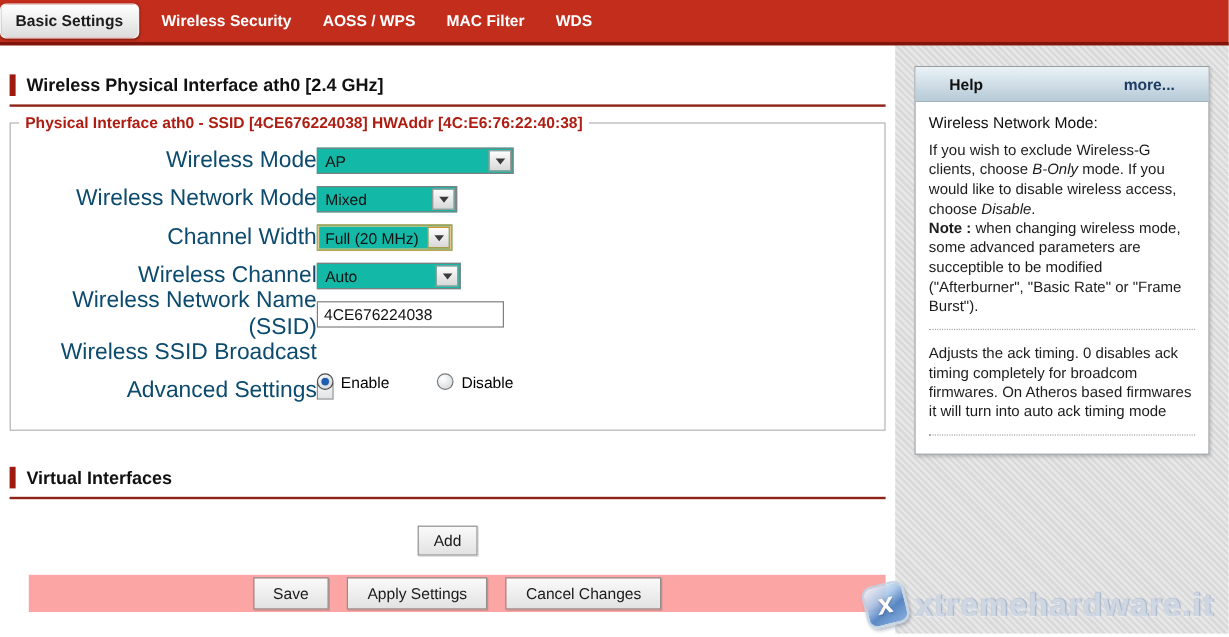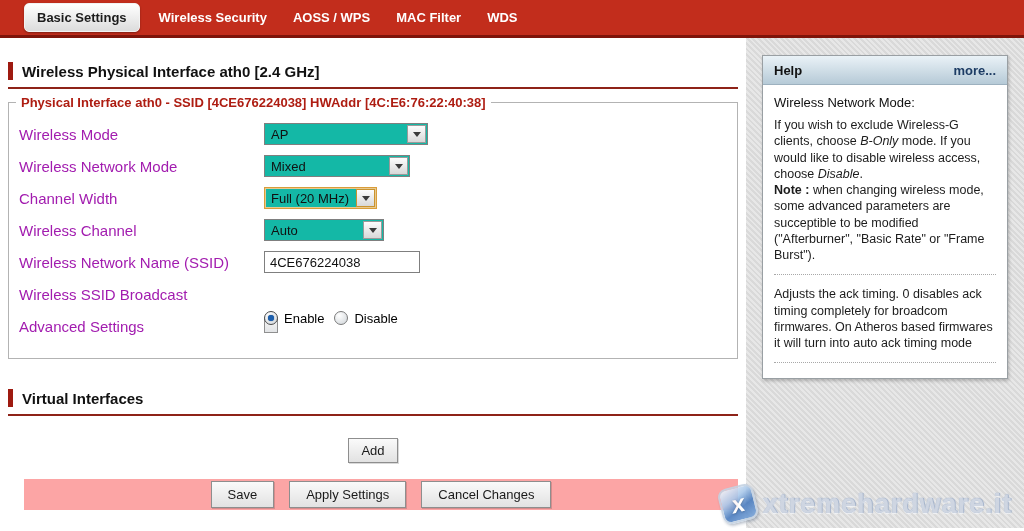--- a/index.html
+++ b/index.html
@@ -11,21 +11,21 @@
     position: relative;
   }
 
   
   .nav {
     height: 38px;
     background: #c22d1c;
     border-bottom: 3px solid #7e140a;
     display: flex;
     align-items: center;
-    padding-left: 24px;
+    padding-left: 0;
   }
   .nav-tab {
     color: #fff;
     font-size: 13px;
     font-weight: bold;
     padding: 7px 13px;
     cursor: pointer;
     white-space: nowrap;
   }
   .nav-tab.active {
@@ -73,23 +73,24 @@
     margin-left: 7px;
     padding: 0 5px;
     font-size: 13px;
     font-weight: bold;
     color: #ae1d12;
   }
   .form-row { display: flex; align-items: center; height: 32px; }
   .form-label {
     width: 255px;
     padding-left: 10px;
-    font-size: 15px;
-    color: #a21caf;
+    font-size: 19px;
+    color: #0c4a6e;
     flex: 0 0 auto;
+    text-align: right;
   }
 
   
   .selectbox {
     height: 22px;
     border: 1px solid #7f7f7f;
     background: #14b8a6;
     display: inline-flex;
     align-items: center;
     justify-content: space-between;
@@ -122,21 +123,21 @@
     width: 156px;
     height: 22px;
     border: 1px solid #7f7f7f;
     font-family: "Liberation Sans", sans-serif;
     font-size: 13px;
     padding: 0 5px;
     color: #111;
   }
 
   
-  .radio-group { display: flex; align-items: center; gap: 10px; font-size: 13px; margin-top: 48px; }
+  .radio-group { display: flex; align-items: center; gap: 40px; font-size: 13px; margin-top: 48px; }
   .radio-item { display: flex; align-items: center; gap: 6px; cursor: pointer; }
   .radio-circle {
     width: 14px; height: 14px;
     border-radius: 50%;
     border: 1px solid #7a7a7a;
     background: radial-gradient(circle at 35% 30%, #ffffff, #cfd4d8);
     position: relative;
     flex: 0 0 auto;
   }
   .radio-circle.checked { border-color: #4a4a4a; }
@@ -186,21 +187,21 @@
     border: 1px solid #999fa3;
     box-shadow: 1px 2px 3px rgba(0,0,0,.22);
   }
   .help-header {
     height: 29px;
     background: linear-gradient(#eaf2f7, #b6cad7);
     border-bottom: 1px solid #9db1bf;
     display: flex;
     align-items: center;
     justify-content: space-between;
-    padding: 0 11px;
+    padding: 0 28px;
   }
   .help-header .help-title { font-size: 13px; font-weight: bold; color: #111; }
   .help-header .help-more {
     font-size: 13px;
     font-weight: bold;
     color: #1d3c64;
     cursor: pointer;
     text-decoration: none;
   }
   .help-body { padding: 10px 11px 4px 11px; }
@@ -271,21 +272,21 @@
       <div class="form-row">
         <span class="form-label">Wireless Mode</span>
         <span class="selectbox" style="width:164px">
           <span class="sel-text">AP</span>
           <span class="sel-arrow"></span>
         </span>
       </div>
 
       <div class="form-row">
         <span class="form-label">Wireless Network Mode</span>
-        <span class="selectbox" style="width:146px">
+        <span class="selectbox" style="width:117px">
           <span class="sel-text">Mixed</span>
           <span class="sel-arrow"></span>
         </span>
       </div>
 
       <div class="form-row">
         <span class="form-label">Channel Width</span>
         <span class="selectbox focused" style="width:113px">
           <span class="sel-text">Full (20 MHz)</span>
           <span class="sel-arrow"></span>

